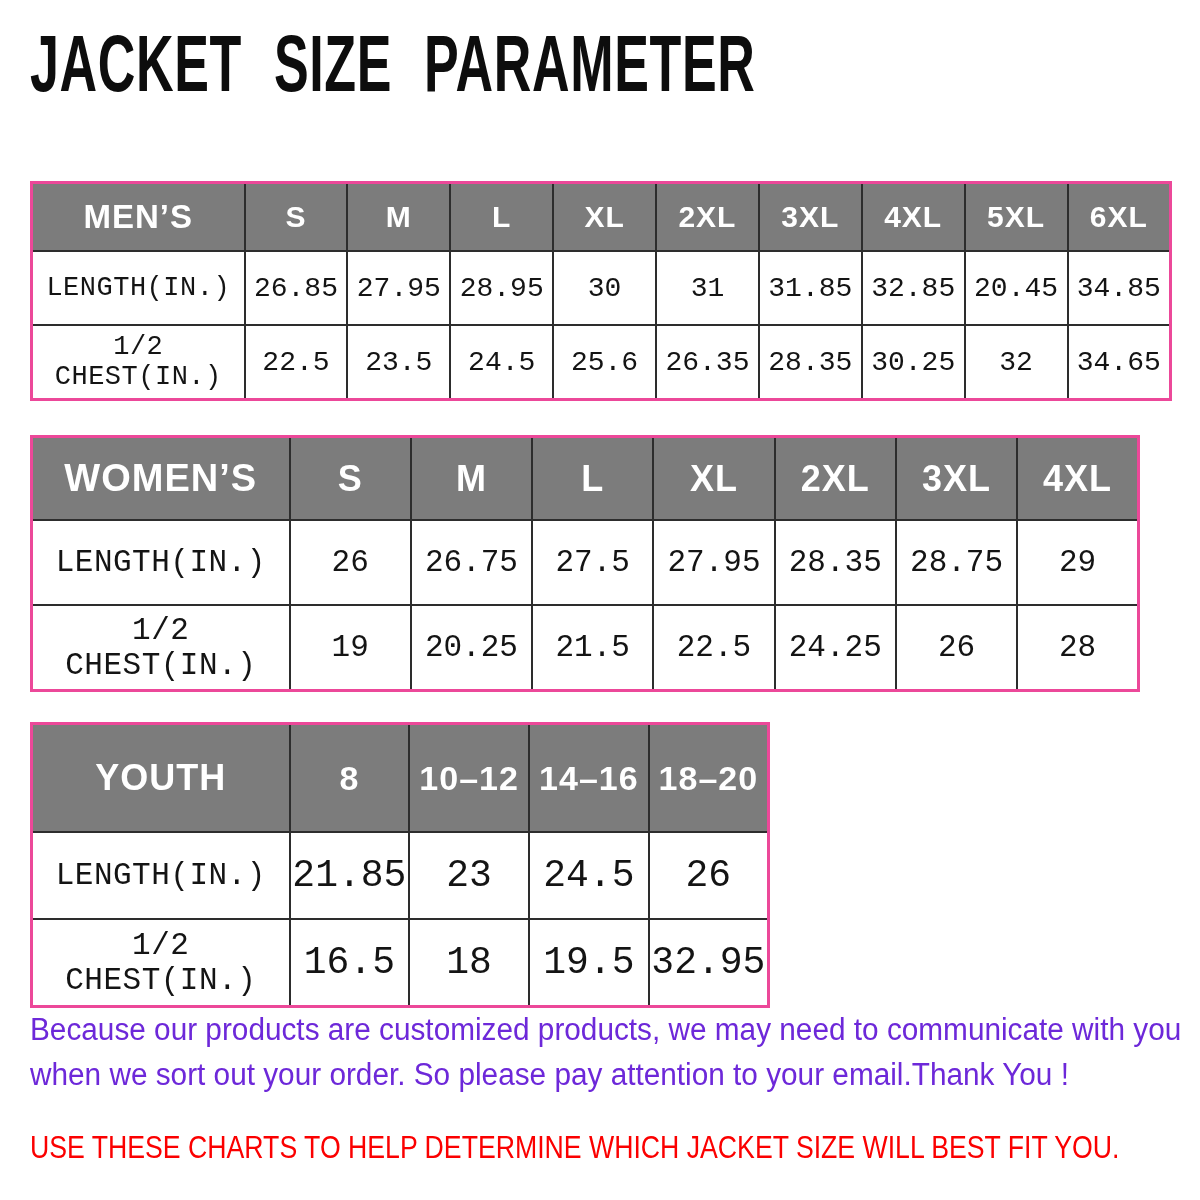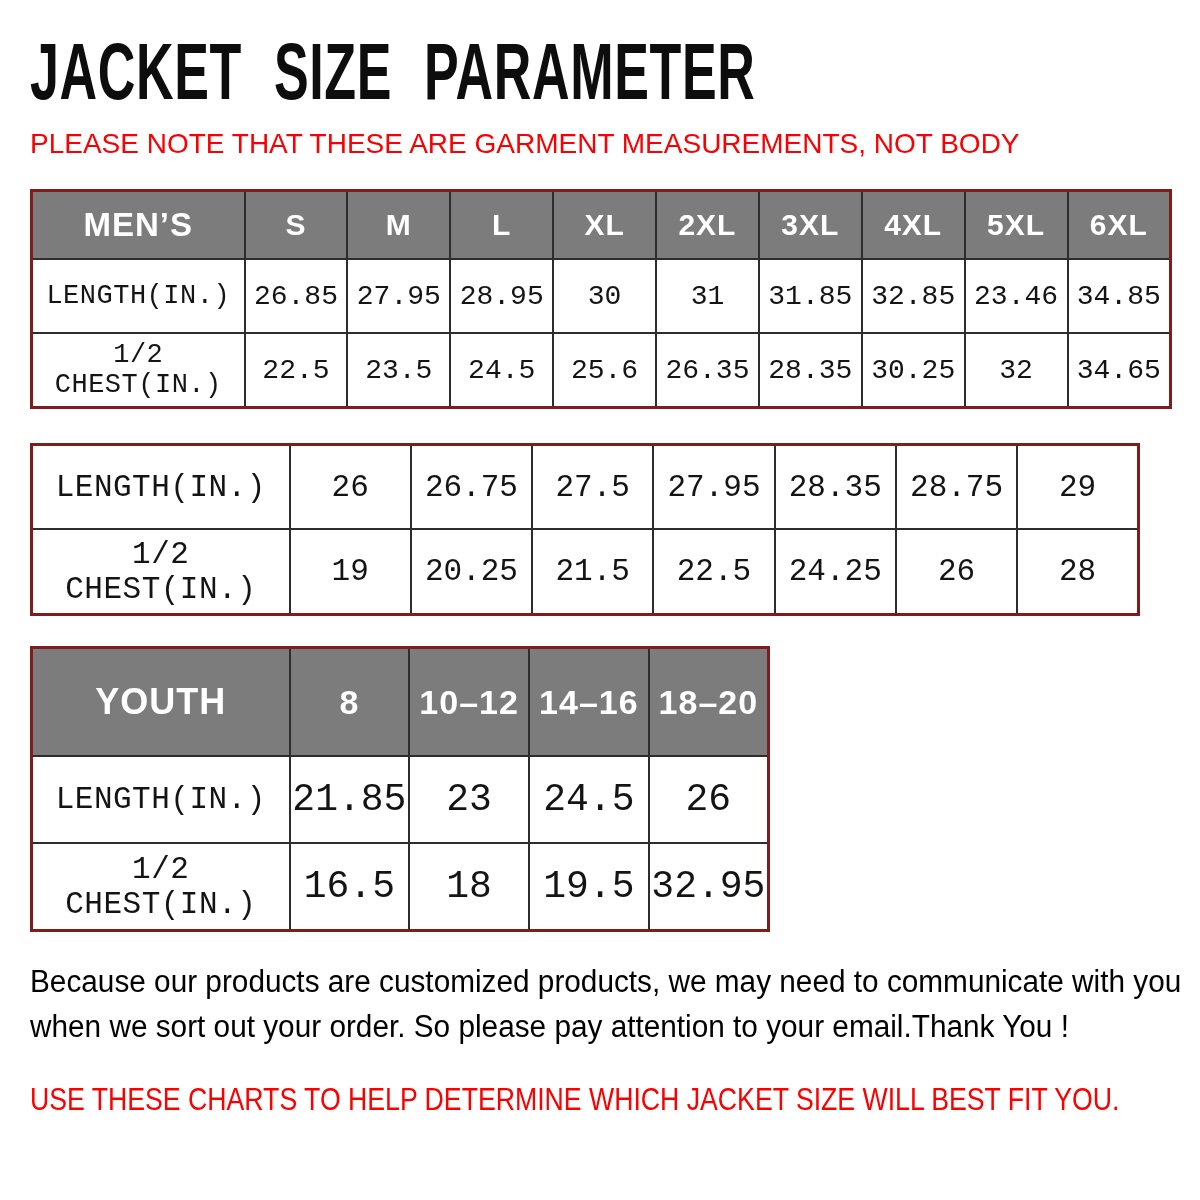--- a/index.html
+++ b/index.html
@@ -3,21 +3,21 @@
 <meta charset="utf-8">
 <style>
   * { margin: 0; padding: 0; box-sizing: border-box; }
   html, body { background: #ffffff; }
   body {
     width: 1200px; height: 1200px;
     font-family: "Liberation Sans", sans-serif;
     color: #141414;
     overflow: hidden;
   }
-  .page { position: relative; width: 1200px; height: 1200px; padding-left: 30px; padding-top: 32px; }
+  .page { position: relative; width: 1200px; height: 1200px; padding-left: 30px; padding-top: 24px; }
 
   
   .title { font-size: 80px; font-weight: bold; line-height: 1.0; white-space: nowrap; color: #0d0d0d; }
   .title .squeeze {
     display: inline-block;
     transform: scaleX(0.65);
     transform-origin: left center;
     letter-spacing: 1px;
     word-spacing: 26px;
   }
@@ -28,21 +28,21 @@
     color: #fb0000;
     font-size: 28px;
     line-height: 1.32;
     letter-spacing: 0px;
   }
 
   
   table.size-table {
     border-collapse: collapse;
     table-layout: fixed;
-    border: 3px solid #7f1d1d;
+    border: 3px solid #ec4899;
     background: #ffffff;
   }
   table.size-table th, table.size-table td {
     border: 2px solid #2d2d2d;
     text-align: center;
     vertical-align: middle;
     padding: 0;
     overflow: hidden;
   }
   table.size-table th {
@@ -73,22 +73,21 @@
   
   .youth { width: 740px; margin-top: 30px; }
   .youth th { height: 109px; font-size: 34px; }
   .youth th.first { font-size: 36px; }
   .youth td { height: 87px; font-size: 38px; }
   .youth td.rowlabel { font-size: 31px; }
   .youth .col-first { width: 258px; }
 
   
   .footer-para {
-    margin-top: 28px;
-    color: #000000;
+    color: #6d28d9;
     font-size: 31px;
     line-height: 1.45;
     white-space: nowrap;
   }
   .footer-para .squeeze { display: inline-block; transform: scaleX(0.96); transform-origin: left center; }
   .footer-cta {
     margin-top: 32px;
     color: #fb0000;
     font-size: 31px;
     white-space: nowrap;
@@ -96,21 +95,21 @@
   .footer-cta .squeeze { display: inline-block; transform: scaleX(0.86); transform-origin: left center; }
 </style>
 </head>
 <body>
 
 <div class="page">
 
   <h1 class="title"><span class="squeeze">JACKET SIZE PARAMETER</span></h1>
 
   <p class="note">
-    <span>PLEASE NOTE THAT THESE ARE GARMENT MEASUREMENTS, NOT BODY</span><br>
+    <br>
   </p>
 
   <table class="size-table mens">
     <colgroup>
       <col class="col-first">
         <col>
         <col>
         <col>
         <col>
         <col>
@@ -134,21 +133,21 @@
     </tr>
     <tr>
       <td class="rowlabel">LENGTH(IN.)</td>
       <td class="num">26.85</td>
       <td class="num">27.95</td>
       <td class="num">28.95</td>
       <td class="num">30</td>
       <td class="num">31</td>
       <td class="num">31.85</td>
       <td class="num">32.85</td>
-      <td class="num">23.46</td>
+      <td class="num">20.45</td>
       <td class="num">34.85</td>
     </tr>
     <tr>
       <td class="rowlabel">1/2 CHEST(IN.)</td>
       <td class="num">22.5</td>
       <td class="num">23.5</td>
       <td class="num">24.5</td>
       <td class="num">25.6</td>
       <td class="num">26.35</td>
       <td class="num">28.35</td>
@@ -164,20 +163,30 @@
       <col class="col-first">
         <col>
         <col>
         <col>
         <col>
         <col>
         <col>
         <col>
     </colgroup>
     <tbody>
+        <tr>
+      <th class="first">WOMEN’S</th>
+      <th>S</th>
+      <th>M</th>
+      <th>L</th>
+      <th>XL</th>
+      <th>2XL</th>
+      <th>3XL</th>
+      <th>4XL</th>
+    </tr>
     <tr>
       <td class="rowlabel">LENGTH(IN.)</td>
       <td class="num">26</td>
       <td class="num">26.75</td>
       <td class="num">27.5</td>
       <td class="num">27.95</td>
       <td class="num">28.35</td>
       <td class="num">28.75</td>
       <td class="num">29</td>
     </tr>

